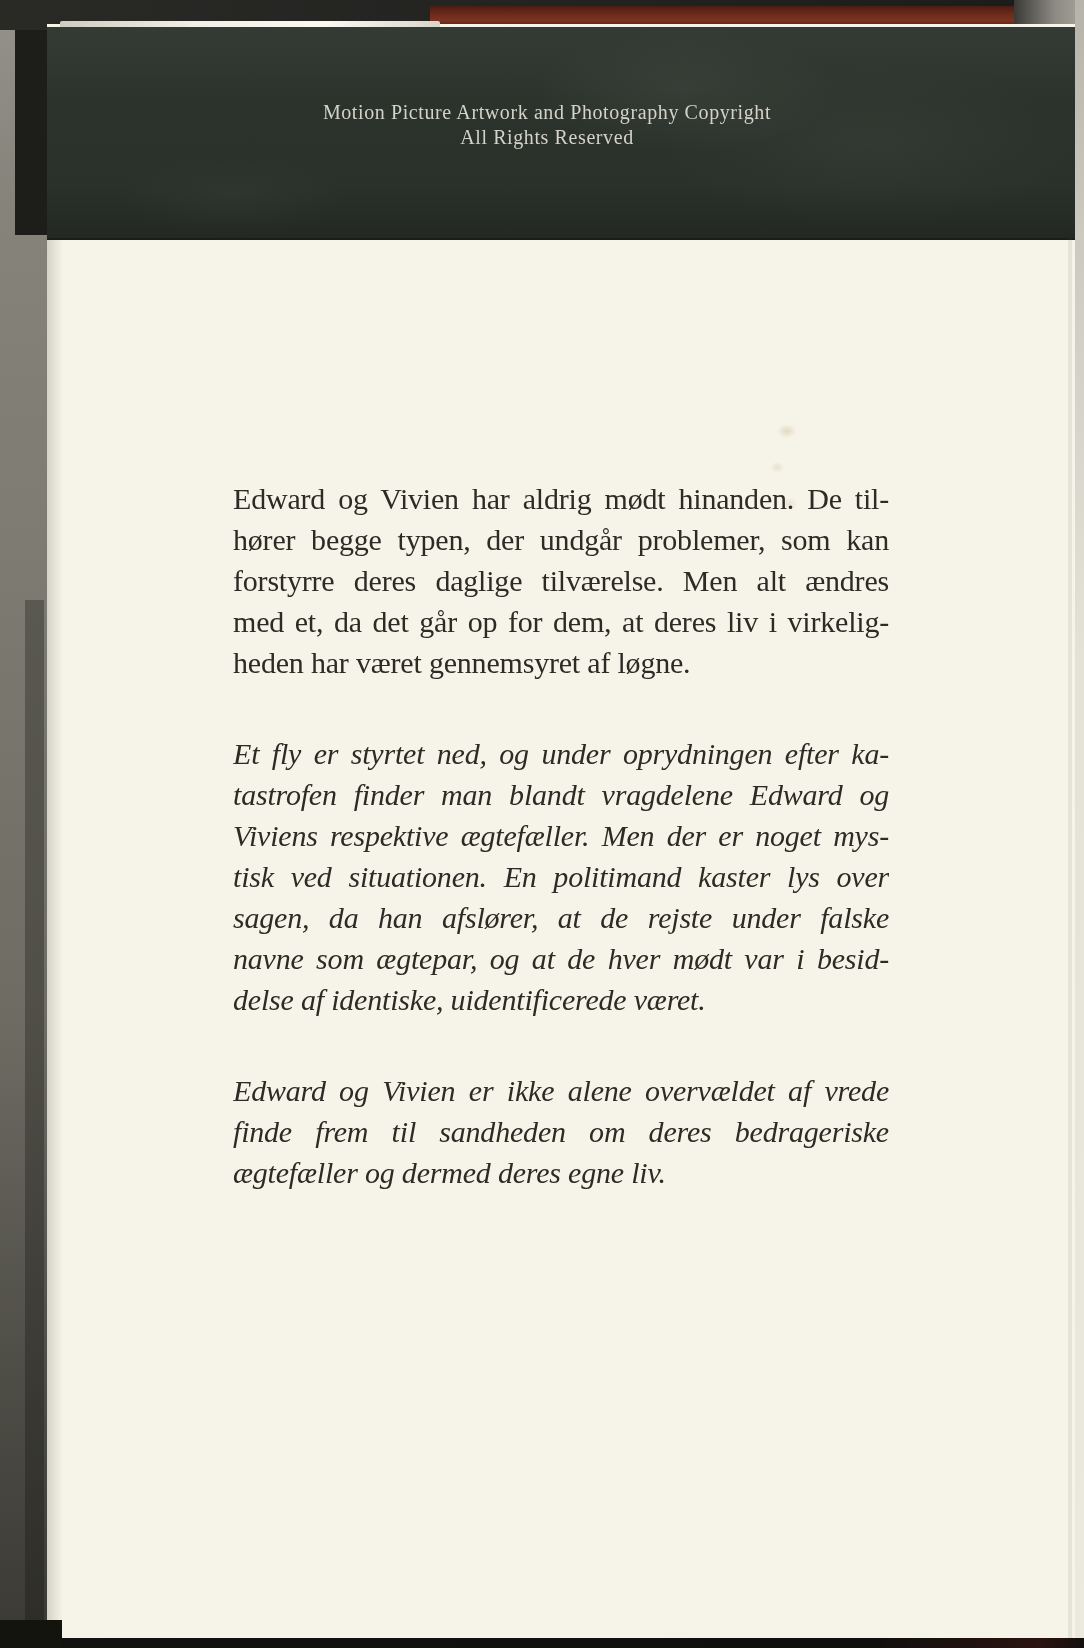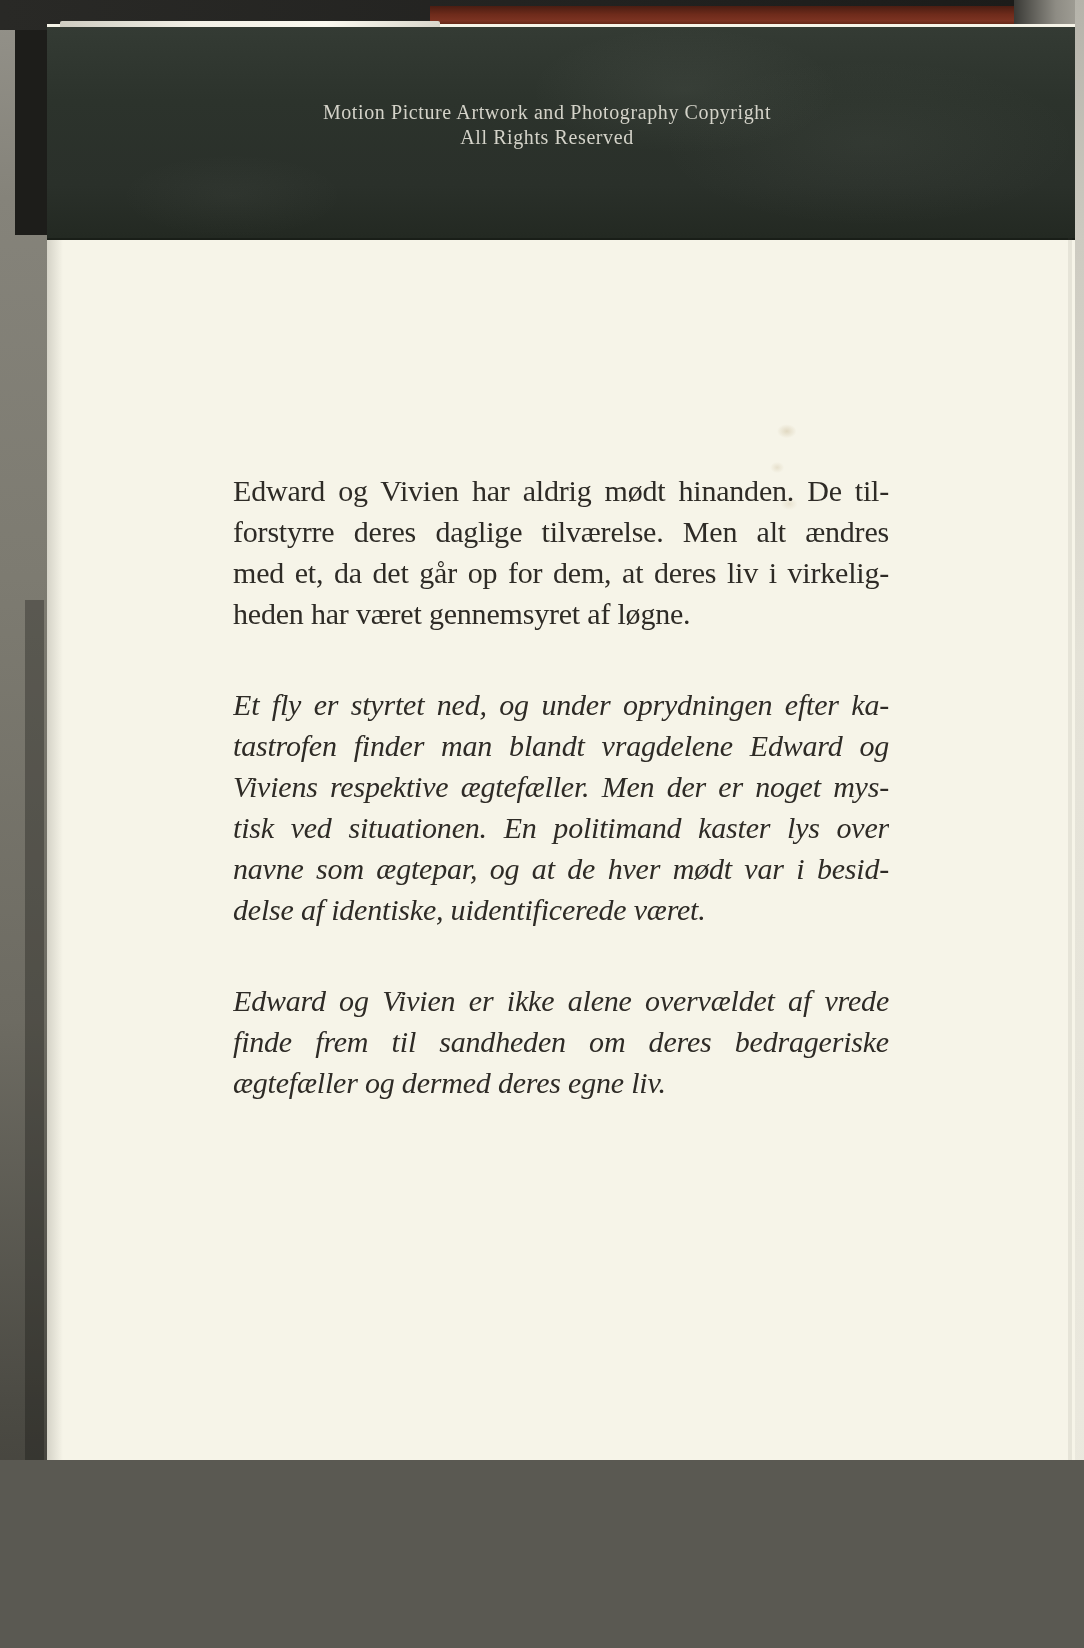--- a/index.html
+++ b/index.html
@@ -1,18 +1,18 @@
 <!DOCTYPE html>
 <html><head>
 <meta charset="utf-8">
 <style>
   html,body{margin:0;padding:0;background:#5a5952;}
   .scan{
     position:relative;
-    width:1084px;height:1460px;
+    width:1084px;height:1648px;
     overflow:hidden;
     background:#6f6d64;
     font-family:"Liberation Serif","DejaVu Serif",serif;
   }
   
   .edge-left{
     position:absolute;left:0;top:0;width:50px;height:1648px;
     background:linear-gradient(180deg,#94928a 0%,#85837a 12%,#7d7b71 35%,#6d6b62 62%,#4c4b44 85%,#3a3933 100%);
   }
   .edge-left-black{
@@ -90,21 +90,21 @@
     letter-spacing:0.6px;
   }
   
   .synopsis{
     position:absolute;left:233px;top:470px;width:656px;
     color:#2e2b26;
     font-size:30px;line-height:41px;
     letter-spacing:-0.2px;
     overflow:hidden;
   }
-  .para{margin:0 0 0 0;}
+  .para{margin:8px 0 0 0;}
   .para + .para{margin-top:50px;font-style:italic;}
   .line{text-align:justify;text-align-last:justify;white-space:normal;}
   .line.last{text-align-last:left;}
 </style>
 </head>
 <body>
 
 <div class="scan">
 
   <div class="edge-left"></div>
@@ -127,29 +127,31 @@
   <div class="right-strip"></div>
   <div class="crease-line"></div>
   <div class="bottom-strip"></div>
   <div class="bottom-left-black"></div>
 
   <div class="stain"></div>
 
   <div class="synopsis">
     <div class="para">
       <div class="line">Edward og Vivien har aldrig mødt hinanden. De til-</div>
+      <div class="line">hører begge typen, der undgår problemer, som kan</div>
       <div class="line">forstyrre deres daglige tilværelse. Men alt ændres</div>
       <div class="line">med et, da det går op for dem, at deres liv i virkelig-</div>
       <div class="line last">heden har været gennemsyret af løgne.</div>
     </div>
     <div class="para">
       <div class="line">Et fly er styrtet ned, og under oprydningen efter ka-</div>
       <div class="line">tastrofen finder man blandt vragdelene Edward og</div>
       <div class="line">Viviens respektive ægtefæller. Men der er noget mys-</div>
       <div class="line">tisk ved situationen. En politimand kaster lys over</div>
+      <div class="line">sagen, da han afslører, at de rejste under falske</div>
       <div class="line">navne som ægtepar, og at de hver mødt var i besid-</div>
       <div class="line last">delse af identiske, uidentificerede været.</div>
     </div>
     <div class="para">
       <div class="line">Edward og Vivien er ikke alene overvældet af vrede</div>
       <div class="line">finde frem til sandheden om deres bedrageriske</div>
       <div class="line last">ægtefæller og dermed deres egne liv.</div>
     </div>
   </div>
 

